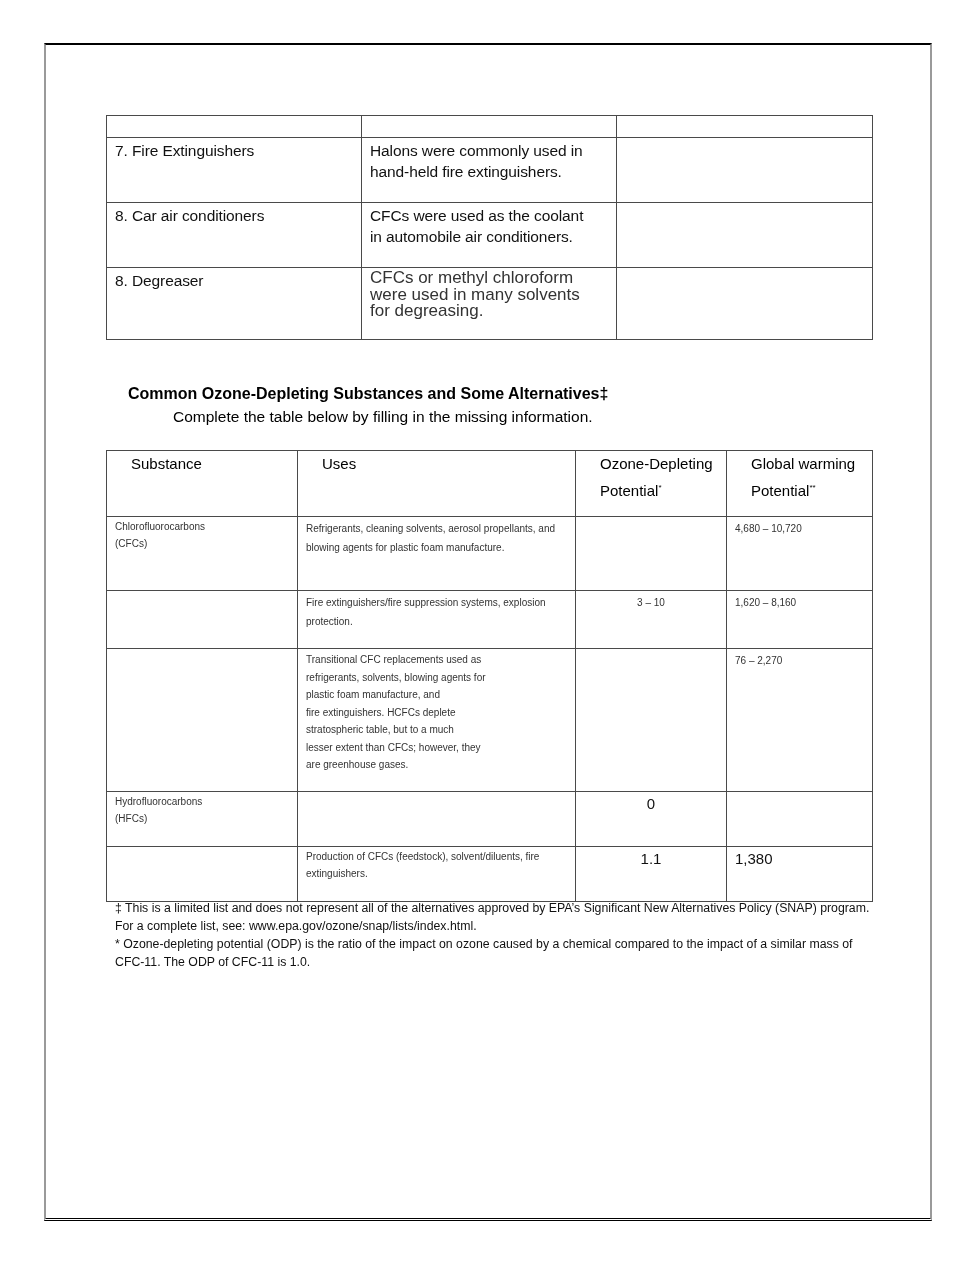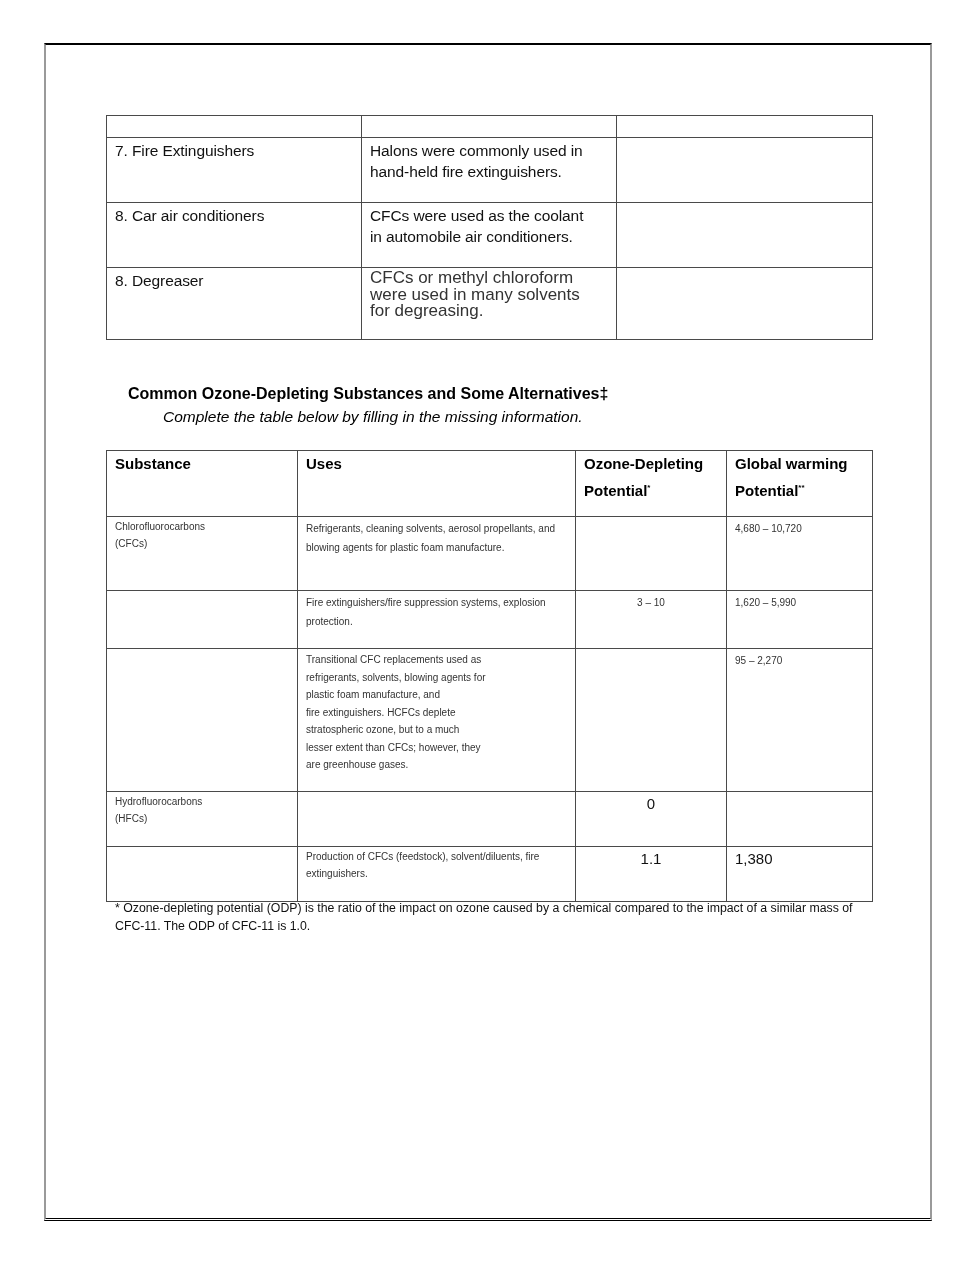--- a/index.html
+++ b/index.html
@@ -10,24 +10,24 @@
     border-bottom: 3px double #000; box-sizing: border-box;
   }
   table { border-collapse: collapse; position: absolute; table-layout: fixed; }
   td, th { border: 1px solid #4a4a4a; vertical-align: top; padding: 0; text-align: left; }
   
   #top-table { left: 106px; top: 115px; width: 766px; }
   #top-table td { padding: 2px 22px 0 8px; font-size: 15.5px; line-height: 21px; color: #111; font-family: "DejaVu Sans", sans-serif; font-stretch: condensed; }
   #top-table .cond { font-family: "Liberation Sans", sans-serif; font-size: 15.5px; letter-spacing: -0.1px; }
   #top-table .small { font-size: 17px; line-height: 16.5px; color: #333; font-family: "Liberation Sans", sans-serif; }
   .sect-title { position: absolute; left: 128px; top: 385px; font-size: 16px; font-weight: bold; font-family: "Liberation Sans", sans-serif; }
-  .sect-sub { position: absolute; left: 163px; top: 408px; font-size: 15.5px; font-family: "Liberation Sans", sans-serif; font-style: italic; }
+  .sect-sub { position: absolute; left: 173px; top: 408px; font-size: 15.5px; font-family: "Liberation Sans", sans-serif; }
   
   #main-table { left: 106px; top: 450px; width: 766px; }
-  #main-table th { font-weight: bold; font-size: 15px; line-height: 24px; padding: 1px 8px 0 8px; font-family: "Liberation Sans", sans-serif; }
+  #main-table th { font-weight: normal; font-size: 15px; line-height: 24px; padding: 1px 8px 0 24px; font-family: "Liberation Sans", sans-serif; }
   #main-table td { font-size: 10px; line-height: 19px; padding: 2px 8px 0 8px; color: #333; font-family: "Liberation Sans", sans-serif; }
   #main-table td.center { text-align: center; }
   #main-table td.big { font-size: 15px; color: #111; }
   #main-table td.tight { line-height: 16.5px; }
   sup { font-size: 8px; vertical-align: 6px; }
   .footnotes { position: absolute; left: 115px; top: 899px; width: 760px; font-size: 12.3px; line-height: 18px; font-family: "Liberation Sans", sans-serif; color: #111; }
   .footnotes p { margin: 0; }
 </style>
 </head>
 <body>
@@ -84,46 +84,47 @@
   <tr style="height:74px">
     <td class="tight"><span>Chlorofluorocarbons</span><br><span>(CFCs)</span></td>
     <td>Refrigerants, cleaning solvents, aerosol propellants, and blowing agents for plastic foam manufacture.</td>
     <td class="center"></td>
     <td>4,680 – 10,720</td>
   </tr>
   <tr style="height:58px">
     <td class="tight"><span></span></td>
     <td>Fire extinguishers/fire suppression systems, explosion protection.</td>
     <td class="center">3 – 10</td>
-    <td>1,620 – 5,990</td>
+    <td>1,620 – 8,160</td>
   </tr>
   <tr style="height:143px">
     <td class="tight"><span></span></td>
     <td style="line-height:17.5px">
       <span>Transitional CFC replacements used as</span><br>
       <span>refrigerants, solvents, blowing agents for</span><br>
       <span>plastic foam manufacture, and</span><br>
       <span>fire extinguishers. HCFCs deplete</span><br>
-      <span>stratospheric ozone, but to a much</span><br>
+      <span>stratospheric table, but to a much</span><br>
       <span>lesser extent than CFCs; however, they</span><br>
       <span>are greenhouse gases.</span>
     </td>
     <td class="center"></td>
-    <td>95 – 2,270</td>
+    <td>76 – 2,270</td>
   </tr>
   <tr style="height:55px">
     <td class="tight"><span>Hydrofluorocarbons</span><br><span>(HFCs)</span></td>
     <td></td>
     <td class="center big">0</td>
     <td></td>
   </tr>
   <tr style="height:55px">
     <td class="tight"><span></span></td>
     <td class="tight">Production of CFCs (feedstock), solvent/diluents, fire extinguishers.</td>
     <td class="center big">1.1</td>
     <td class="big">1,380</td>
   </tr>
 </tbody>
   </table>
 
 <div class="footnotes">
+  <p>‡ This is a limited list and does not represent all of the alternatives approved by EPA’s Significant New Alternatives Policy (SNAP) program. For a complete list, see: www.epa.gov/ozone/snap/lists/index.html.</p>
   <p>* Ozone-depleting potential (ODP) is the ratio of the impact on ozone caused by a chemical compared to the impact of a similar mass of CFC-11. The ODP of CFC-11 is 1.0.</p>
 </div>
 
 </body></html>

